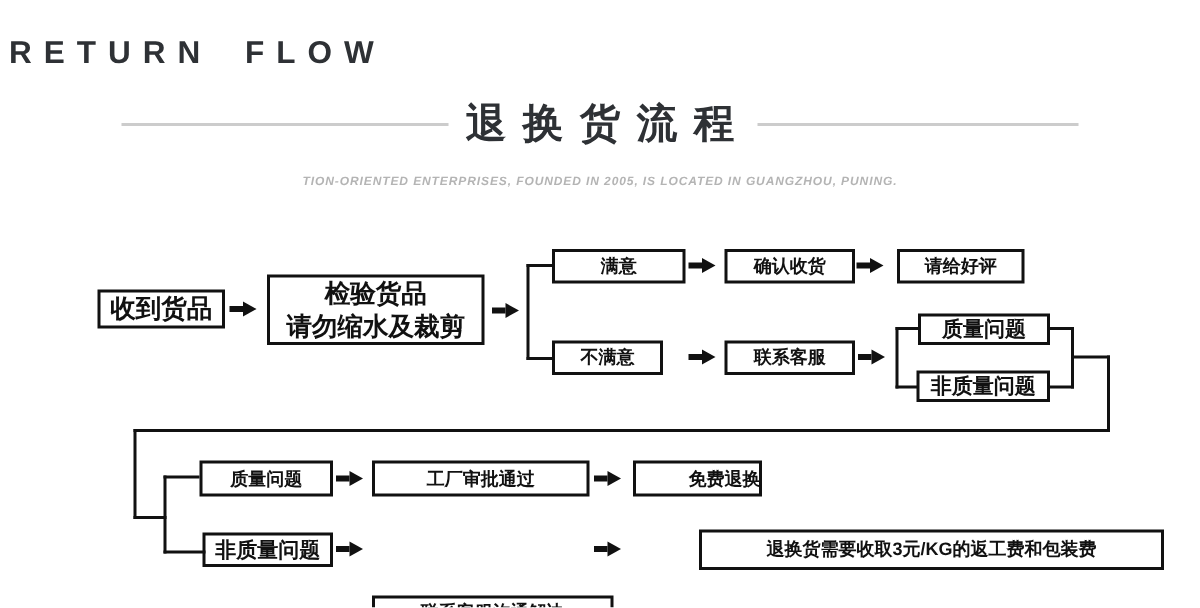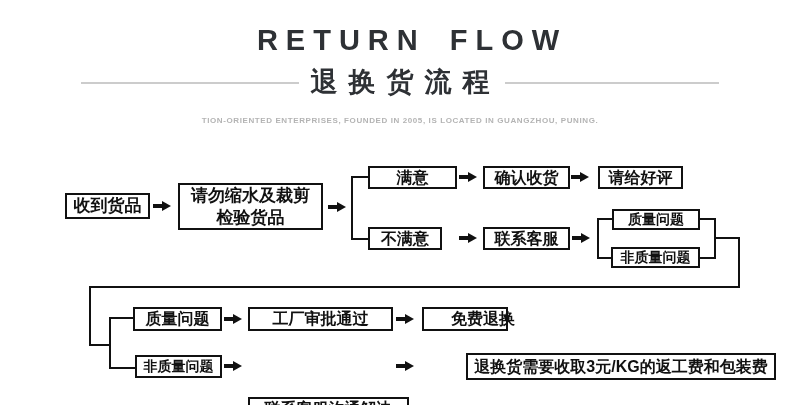--- a/index.html
+++ b/index.html
@@ -3,44 +3,44 @@
 <meta charset="utf-8">
 <style>
   html,body{margin:0;padding:0;background:#fff;}
   .page{
     position:relative;width:800px;height:405px;background:#ffffff;overflow:hidden;
     font-family:"Liberation Sans","DejaVu Sans",sans-serif;
   }
   
   .title{
     position:absolute;top:24px;left:0;width:100%;margin:0;
-    text-align:center;font-size:29px;font-weight:800;color:#2e3135;
-    letter-spacing:8px;word-spacing:8px;padding-left:24px;box-sizing:border-box;
+    text-align:left;font-size:21px;font-weight:800;color:#2e3135;
+    letter-spacing:8px;word-spacing:8px;padding-left:6px;box-sizing:border-box;
   }
   .rule{position:absolute;top:82px;height:2px;background:#cccccc;}
   .rule-left{left:81px;width:218px;}
   .rule-right{left:505px;width:214px;}
   .subtitle{
     position:absolute;top:64px;left:0;width:100%;margin:0;
     text-align:center;font-size:27px;font-weight:700;color:#2e3135;
     letter-spacing:11px;padding-left:11px;box-sizing:border-box;
   }
   .desc{
     position:absolute;top:100px;left:0;width:100%;margin:0;
     text-align:center;font-size:8px;line-height:14px;
     color:#b4b4b4;letter-spacing:0.6px;font-weight:700;
   }
-  .desc2{top:114px;}
+  .desc2{top:114px;font-style:italic;}
   
   .box{
     position:absolute;box-sizing:border-box;background:#fff;border:2px solid #111;
     display:flex;flex-direction:column;align-items:center;justify-content:center;
     font-weight:700;color:#111;white-space:nowrap;line-height:1.25;
   }
-  .fs17{font-size:17px;} .fs16{font-size:16px;} .fs14{font-size:14px;}
+  .fs17{font-size:17px;} .fs16{font-size:12px;} .fs14{font-size:14px;}
   .arrow{position:absolute;display:flex;align-items:center;height:10px;}
   .arrow-bar{width:9px;height:4px;background:#111;}
   .arrow-head{width:0;height:0;border-left:9px solid #111;border-top:5px solid transparent;border-bottom:5px solid transparent;}
   .cline{position:absolute;background:#111;}
 </style>
 </head>
 <body>
 
 <div class="page">
 
@@ -49,22 +49,22 @@
   <h2 class="subtitle">退换货流程</h2>
   <div class="rule rule-right"></div>
   <p class="desc desc2">TION-ORIENTED ENTERPRISES, FOUNDED IN 2005, IS LOCATED IN GUANGZHOU, PUNING.</p>
 
   <div>
 
     <div class="box fs17" style="left:65px;top:193px;width:85px;height:26px;">
       <span>收到货品</span>
     </div>
     <div class="box fs17" style="left:178px;top:183px;width:145px;height:47px;">
+      <span>检验货品</span>
       <span>请勿缩水及裁剪</span>
-      <span>检验货品</span>
     </div>
 
     <div class="box fs16" style="left:368px;top:166px;width:89px;height:23px;">
       <span>满意</span>
     </div>
     <div class="box fs16" style="left:483px;top:166px;width:87px;height:23px;">
       <span>确认收货</span>
     </div>
     <div class="box fs16" style="left:598px;top:166px;width:85px;height:23px;">
       <span>请给好评</span>

